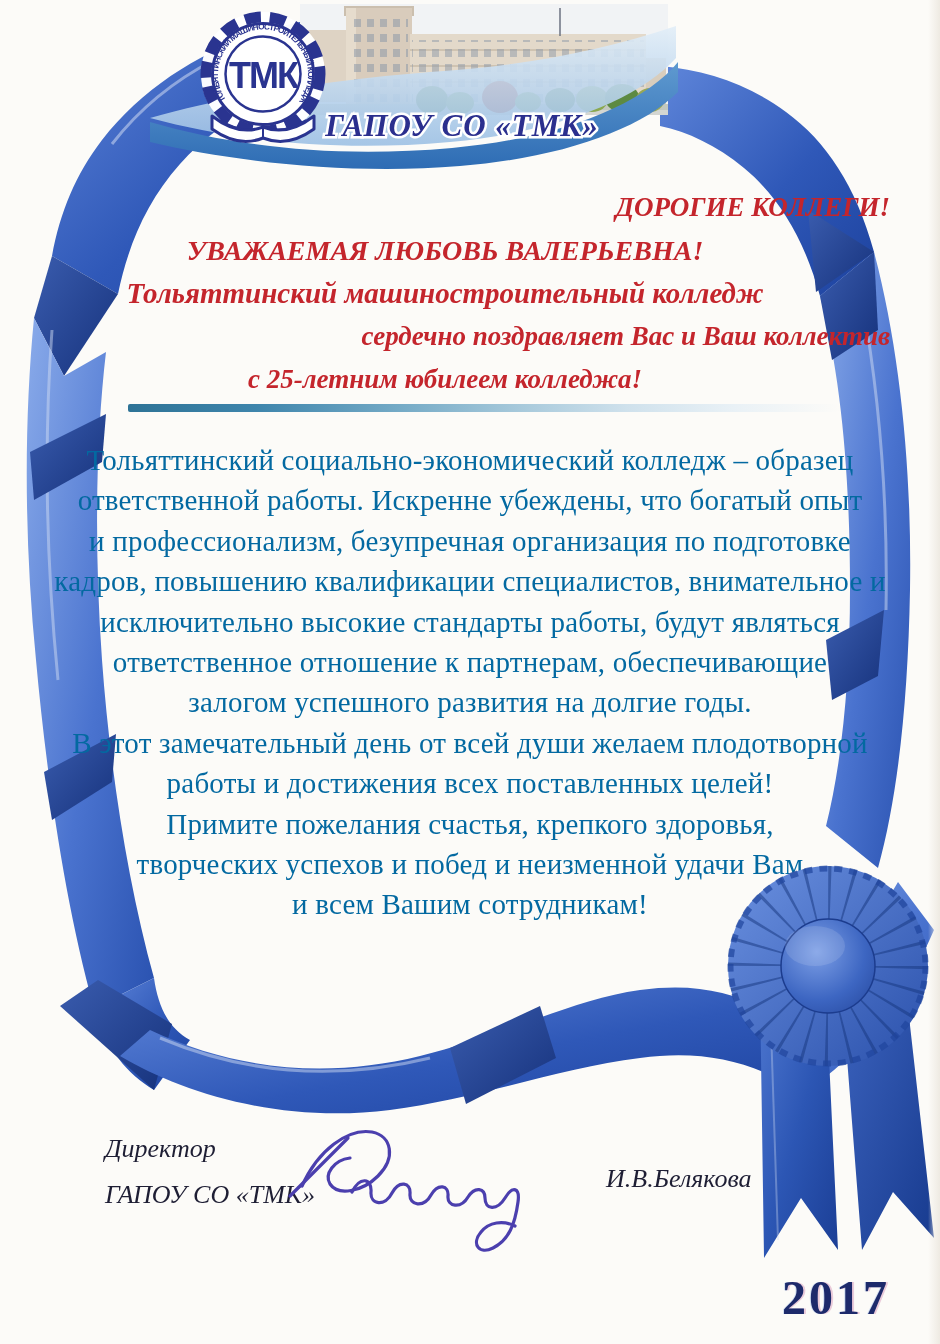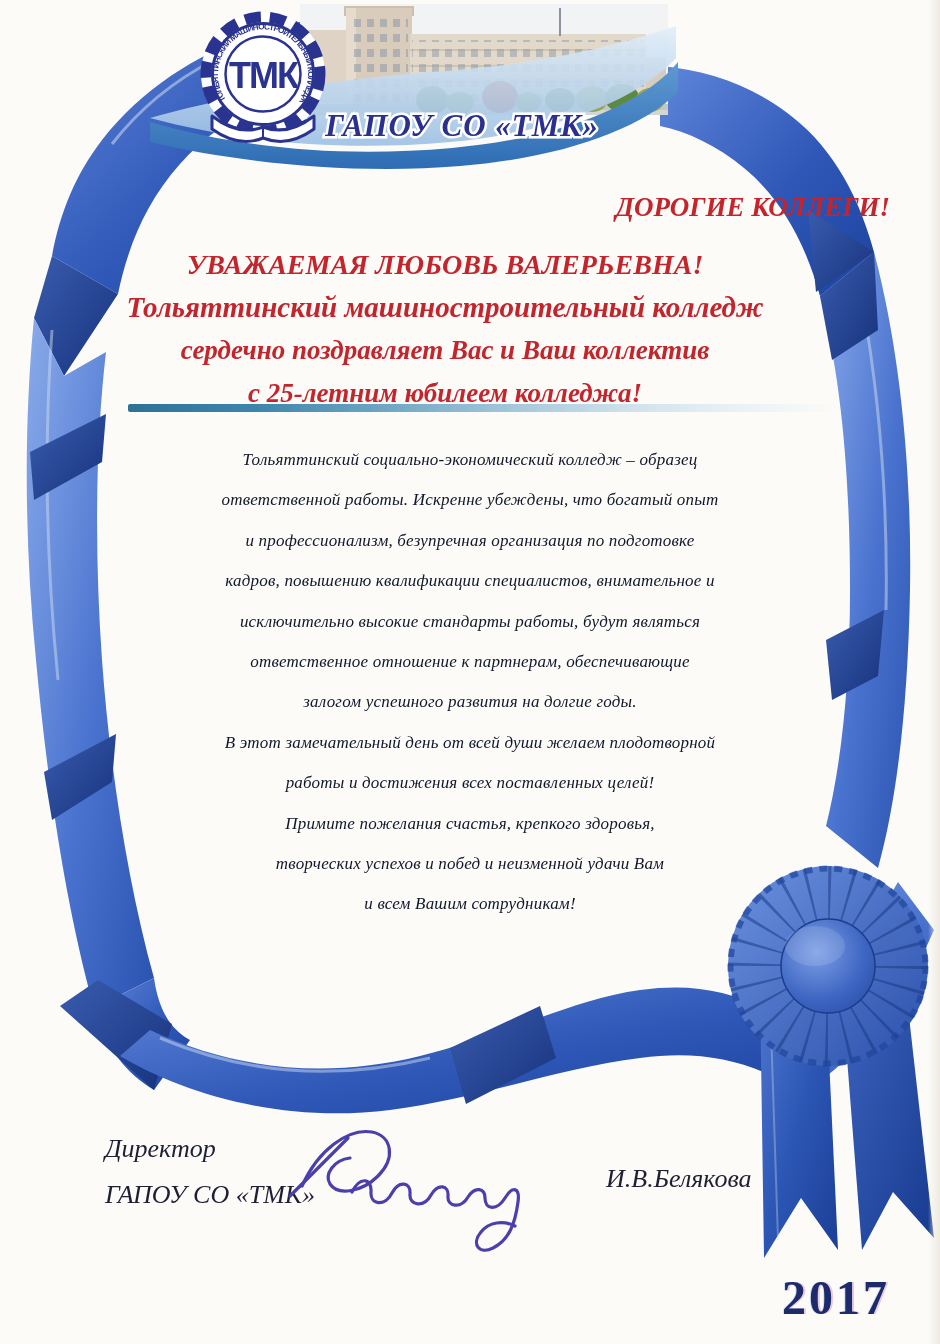--- a/index.html
+++ b/index.html
@@ -7,31 +7,31 @@
     position:relative;width:940px;height:1344px;margin:0 auto;
     background:#fcfbf8;overflow:hidden;
     font-family:"Liberation Serif","DejaVu Serif",serif;
   }
   svg{display:block;}
   .layer{position:absolute;left:0;top:0;pointer-events:none;}
   
   .greeting{position:absolute;top:186px;left:0;width:890px;color:#c4252c;
     font-weight:bold;font-style:italic;text-align:center;line-height:43px;}
   .g-l1{font-size:27px;text-align:right;}
-  .g-l2{font-size:28px;margin-top:14px;}
+  .g-l2{font-size:28px;}
   .g-l3{font-size:29px;}
-  .g-l4{font-size:27px;}
+  .g-l4{font-size:27px;text-align:right;}
   .g-l5{font-size:27px;}
   
   .divider{position:absolute;top:404px;left:128px;width:712px;height:8px;border-radius:2px;
     background:linear-gradient(to right,#2e7396 0%,#3e85ac 18%,#74aac6 38%,#a7c9db 55%,
       #cfe1ec 70%,#e9f1f6 85%,rgba(240,246,250,0) 100%);}
   
   .bodytext{position:absolute;top:440px;left:20px;width:900px;
-    font-size:17px;font-style:italic;color:#0f172a;line-height:40.4px;
+    font-size:29px;color:#0369a1;line-height:40.4px;
     letter-spacing:.2px;text-align:center;}
   
   .sig{position:absolute;left:105px;top:1126px;font-size:26px;font-style:italic;
     color:#1e1e34;line-height:46px;}
   .signame{position:absolute;left:562px;top:1164px;font-size:26px;font-style:italic;color:#1e1e34;margin-left:44px;}
   
   .year{position:absolute;left:782px;top:1270px;font-size:48px;font-weight:bold;
     color:#1d2a6b;letter-spacing:3px;
     text-shadow:2px 0 0 rgba(186,80,140,.28),-1px 0 0 rgba(130,170,225,.35);text-align:center;}
   

